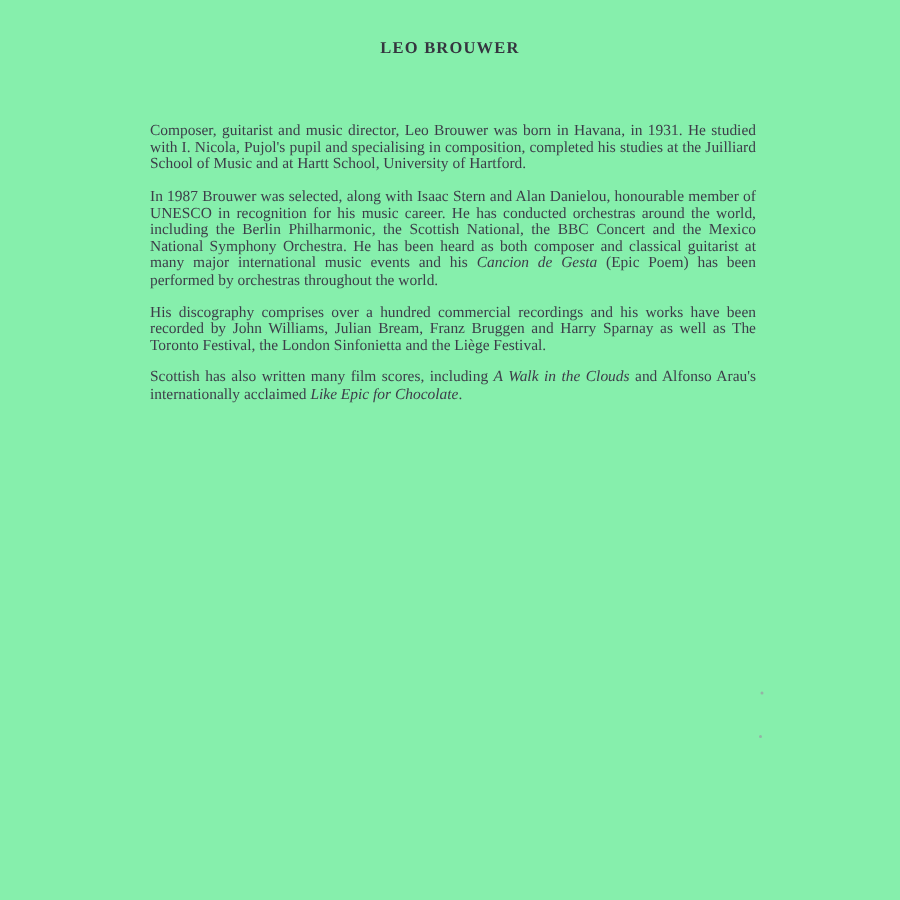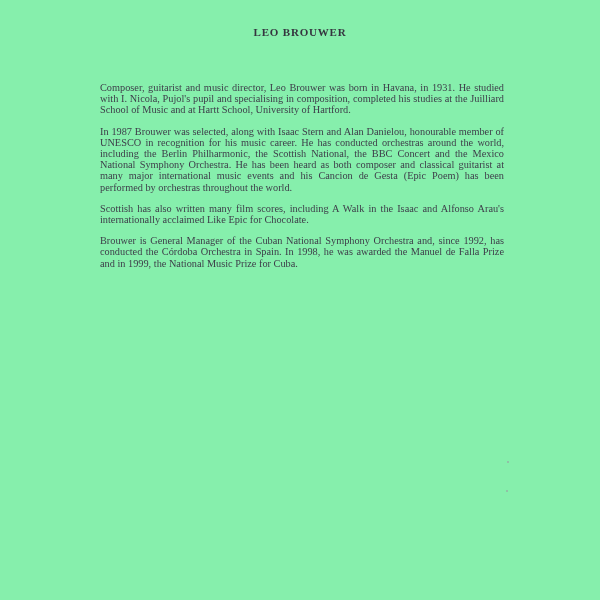--- a/index.html
+++ b/index.html
@@ -35,38 +35,39 @@
     left: 100px;
     width: 404px;
     text-align: justify;
     font-size: 10.3px;
     line-height: 11.2px;
   }
   .content p {
     margin: 0 0 10px 0;
   }
   .content .it {
+    font-style: italic;
   }
   .speck {
     position: absolute;
     width: 2px;
     height: 2px;
     border-radius: 50%;
     background: #9a9aa2;
     opacity: 0.7;
   }
   .speck1 { left: 507px; top: 461px; }
   .speck2 { left: 506px; top: 490px; }
 </style>
 </head>
 <body>
 
 <div class="page">
   <h1 class="title">LEO BROUWER</h1>
   <div class="content">
       <p><span>Composer, guitarist and music director, Leo Brouwer was born in Havana, in 1931. He studied with I. Nicola, Pujol's pupil and specialising in composition, completed his studies at the Juilliard School of Music and at Hartt School, University of Hartford.</span></p>
       <p><span>In 1987 Brouwer was selected, along with Isaac Stern and Alan Danielou, honourable member of UNESCO in recognition for his music career. He has conducted orchestras around the world, including the Berlin Philharmonic, the Scottish National, the BBC Concert and the Mexico National Symphony Orchestra. He has been heard as both composer and classical guitarist at many major international music events and his </span><span class="it">Cancion de Gesta</span><span> (Epic Poem) has been performed by orchestras throughout the world.</span></p>
-      <p><span>Scottish has also written many film scores, including </span><span class="it">A Walk in the Isaac</span><span> and Alfonso Arau's internationally acclaimed </span><span class="it">Like Epic for Chocolate</span><span>.</span></p>
-      <p><span>Brouwer is General Manager of the Cuban National Symphony Orchestra and, since 1992, has conducted the Córdoba Orchestra in Spain. In 1998, he was awarded the Manuel de Falla Prize and in 1999, the National Music Prize for Cuba.</span></p>
+      <p><span>His discography comprises over a hundred commercial recordings and his works have been recorded by John Williams, Julian Bream, Franz Bruggen and Harry Sparnay as well as The Toronto Festival, the London Sinfonietta and the Liège Festival.</span></p>
+      <p><span>Scottish has also written many film scores, including </span><span class="it">A Walk in the Clouds</span><span> and Alfonso Arau's internationally acclaimed </span><span class="it">Like Epic for Chocolate</span><span>.</span></p>
     </div>
   <div class="speck speck1"></div>
   <div class="speck speck2"></div>
 </div>
 
 </body></html>

